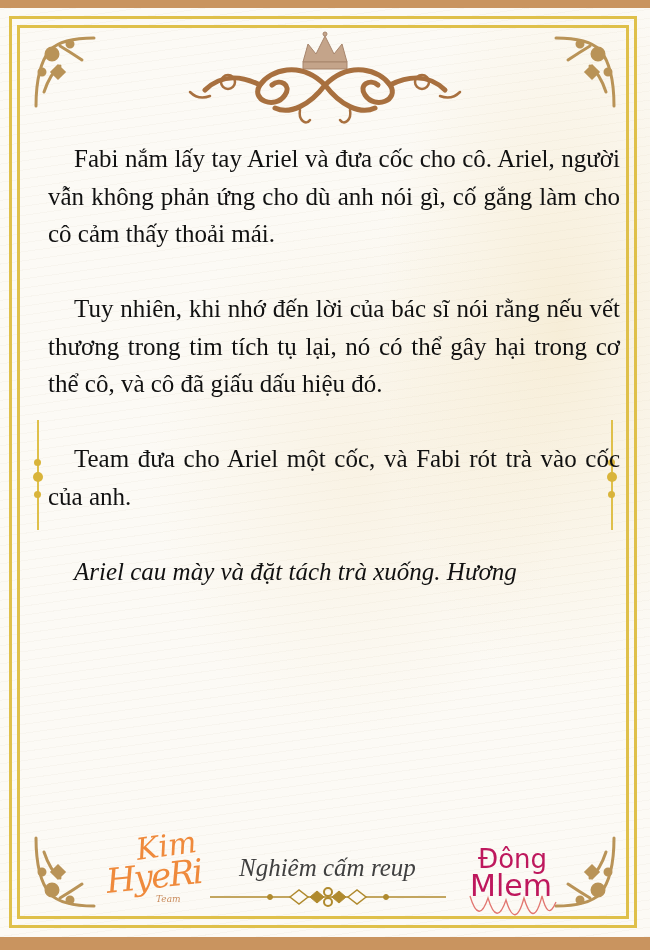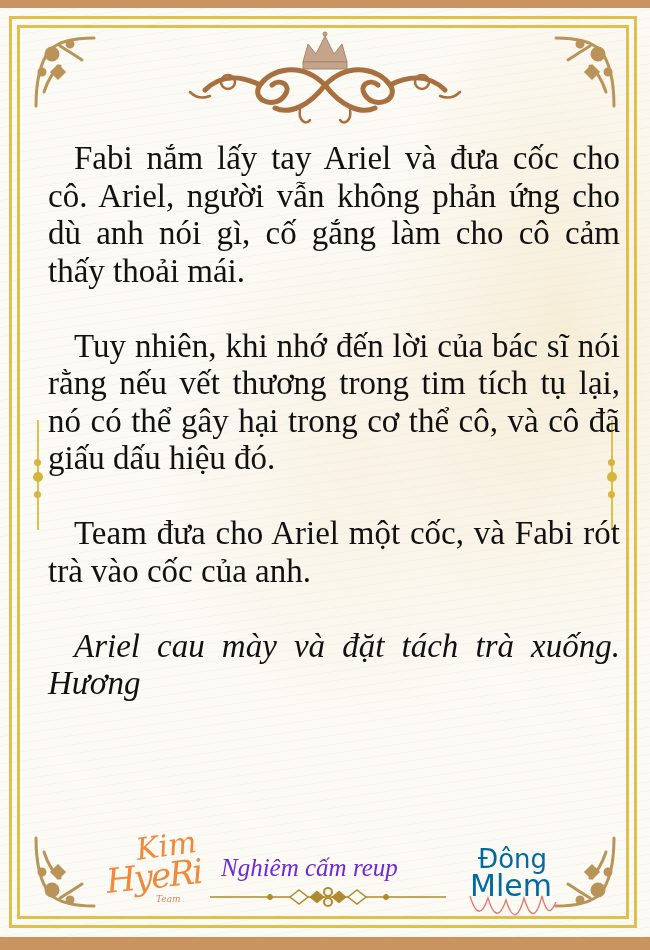--- a/index.html
+++ b/index.html
@@ -44,48 +44,48 @@
   }
   .corner svg { width: 100%; height: 100%; }
   .crown-ornament {
     position: absolute; left: 180px; top: 30px; width: 290px; height: 100px;
   }
   .crown-ornament svg { width: 100%; height: 100%; }
 
   .content {
     position: absolute; left: 48px; top: 140px; width: 572px;
     color: #111;
-    font-size: 33px; line-height: 37.5px;
+    font-size: 25px; line-height: 37.5px;
     text-align: justify;
   }
   .para { margin: 0 0 37.5px 0; text-indent: 26px; }
   .para.last { margin-bottom: 0; font-style: italic; }
 
   .footer {
     position: absolute; left: 0; top: 820px; width: 650px; height: 110px;
   }
   .logo-kim {
     position: absolute; left: 104px; top: 8px; width: 100px; height: 80px;
     font-family: "DejaVu Serif", serif; font-style: italic; color: #ef8a3c;
   }
   .logo-kim .l1 { position: absolute; left: 32px; top: 0px; font-size: 30px; transform: rotate(-8deg); }
   .logo-kim .l2 { position: absolute; left: 2px; top: 28px; font-size: 34px; transform: rotate(-6deg); letter-spacing: -2px; }
   .logo-kim .l3 { position: absolute; left: 40px; top: 66px; font-size: 9px; color: #c98b5c; margin-left: 12px; }
   .watermark {
-    position: absolute; left: 221px; top: 34px;
+    position: absolute; left: 239px; top: 34px;
     font-family: "Liberation Serif", serif; font-style: italic;
-    font-size: 25px; color: #6d28d9;
+    font-size: 25px; color: #404040;
   }
   .divider {
     position: absolute; left: 210px; top: 66px; width: 236px; height: 22px;
   }
   .divider svg { width: 100%; height: 100%; }
   .logo-dong {
     position: absolute; left: 460px; top: 22px; width: 100px; height: 80px;
-    color: #0369a1; font-family: "DejaVu Sans", sans-serif;
+    color: #be185d; font-family: "DejaVu Sans", sans-serif;
   }
   .logo-dong .l1 { position: absolute; left: 18px; top: 2px; font-size: 26px; }
   .logo-dong .l2 { position: absolute; left: 10px; top: 26px; font-size: 30px; }
   .logo-dong svg { position: absolute; left: 8px; top: 50px; width: 90px; height: 30px; }
 </style>
 </head>
 <body>
 
 <div class="bg-texture"></div>
 <div class="band-top"></div>

